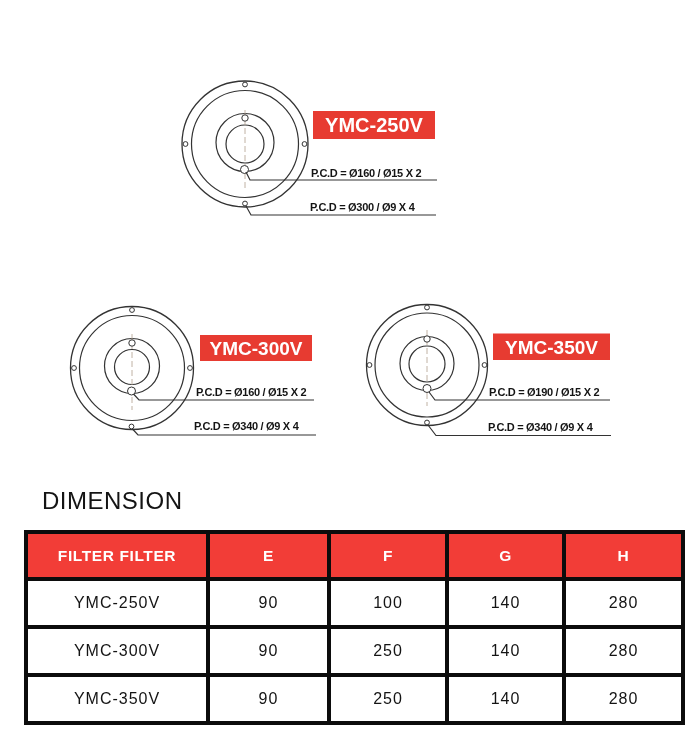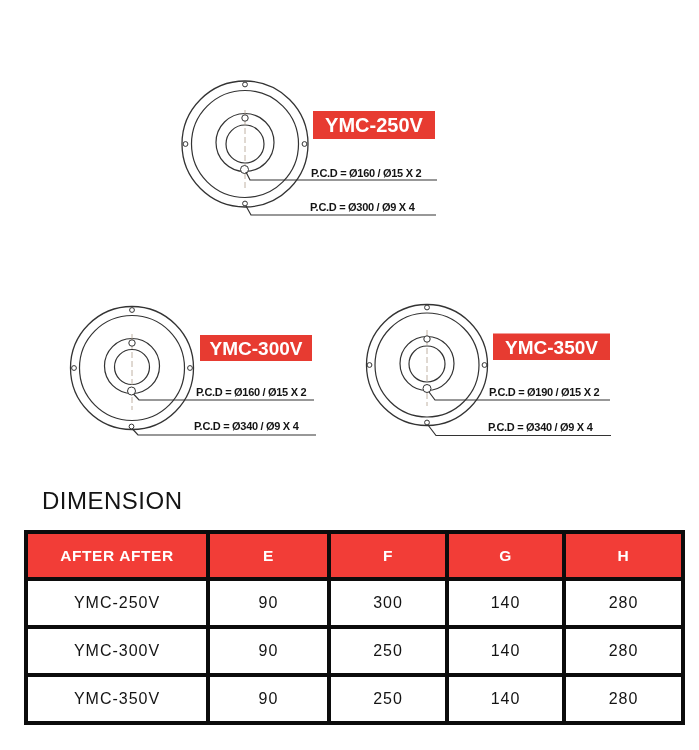--- a/index.html
+++ b/index.html
@@ -144,32 +144,32 @@
   <table class="dim-table">
     <colgroup>
       <col style="width:182px">
       <col style="width:121px">
       <col style="width:118px">
       <col style="width:117px">
       <col style="width:119px">
     </colgroup>
     <thead>
       <tr>
-        <th>AFTER AFTER</th>
+        <th>FILTER FILTER</th>
         <th>E</th>
         <th>F</th>
         <th>G</th>
         <th>H</th>
       </tr>
     </thead>
     <tbody>
       <tr>
         <td>YMC-250V</td>
         <td>90</td>
-        <td>300</td>
+        <td>100</td>
         <td>140</td>
         <td>280</td>
       </tr>
       <tr>
         <td>YMC-300V</td>
         <td>90</td>
         <td>250</td>
         <td>140</td>
         <td>280</td>
       </tr>

